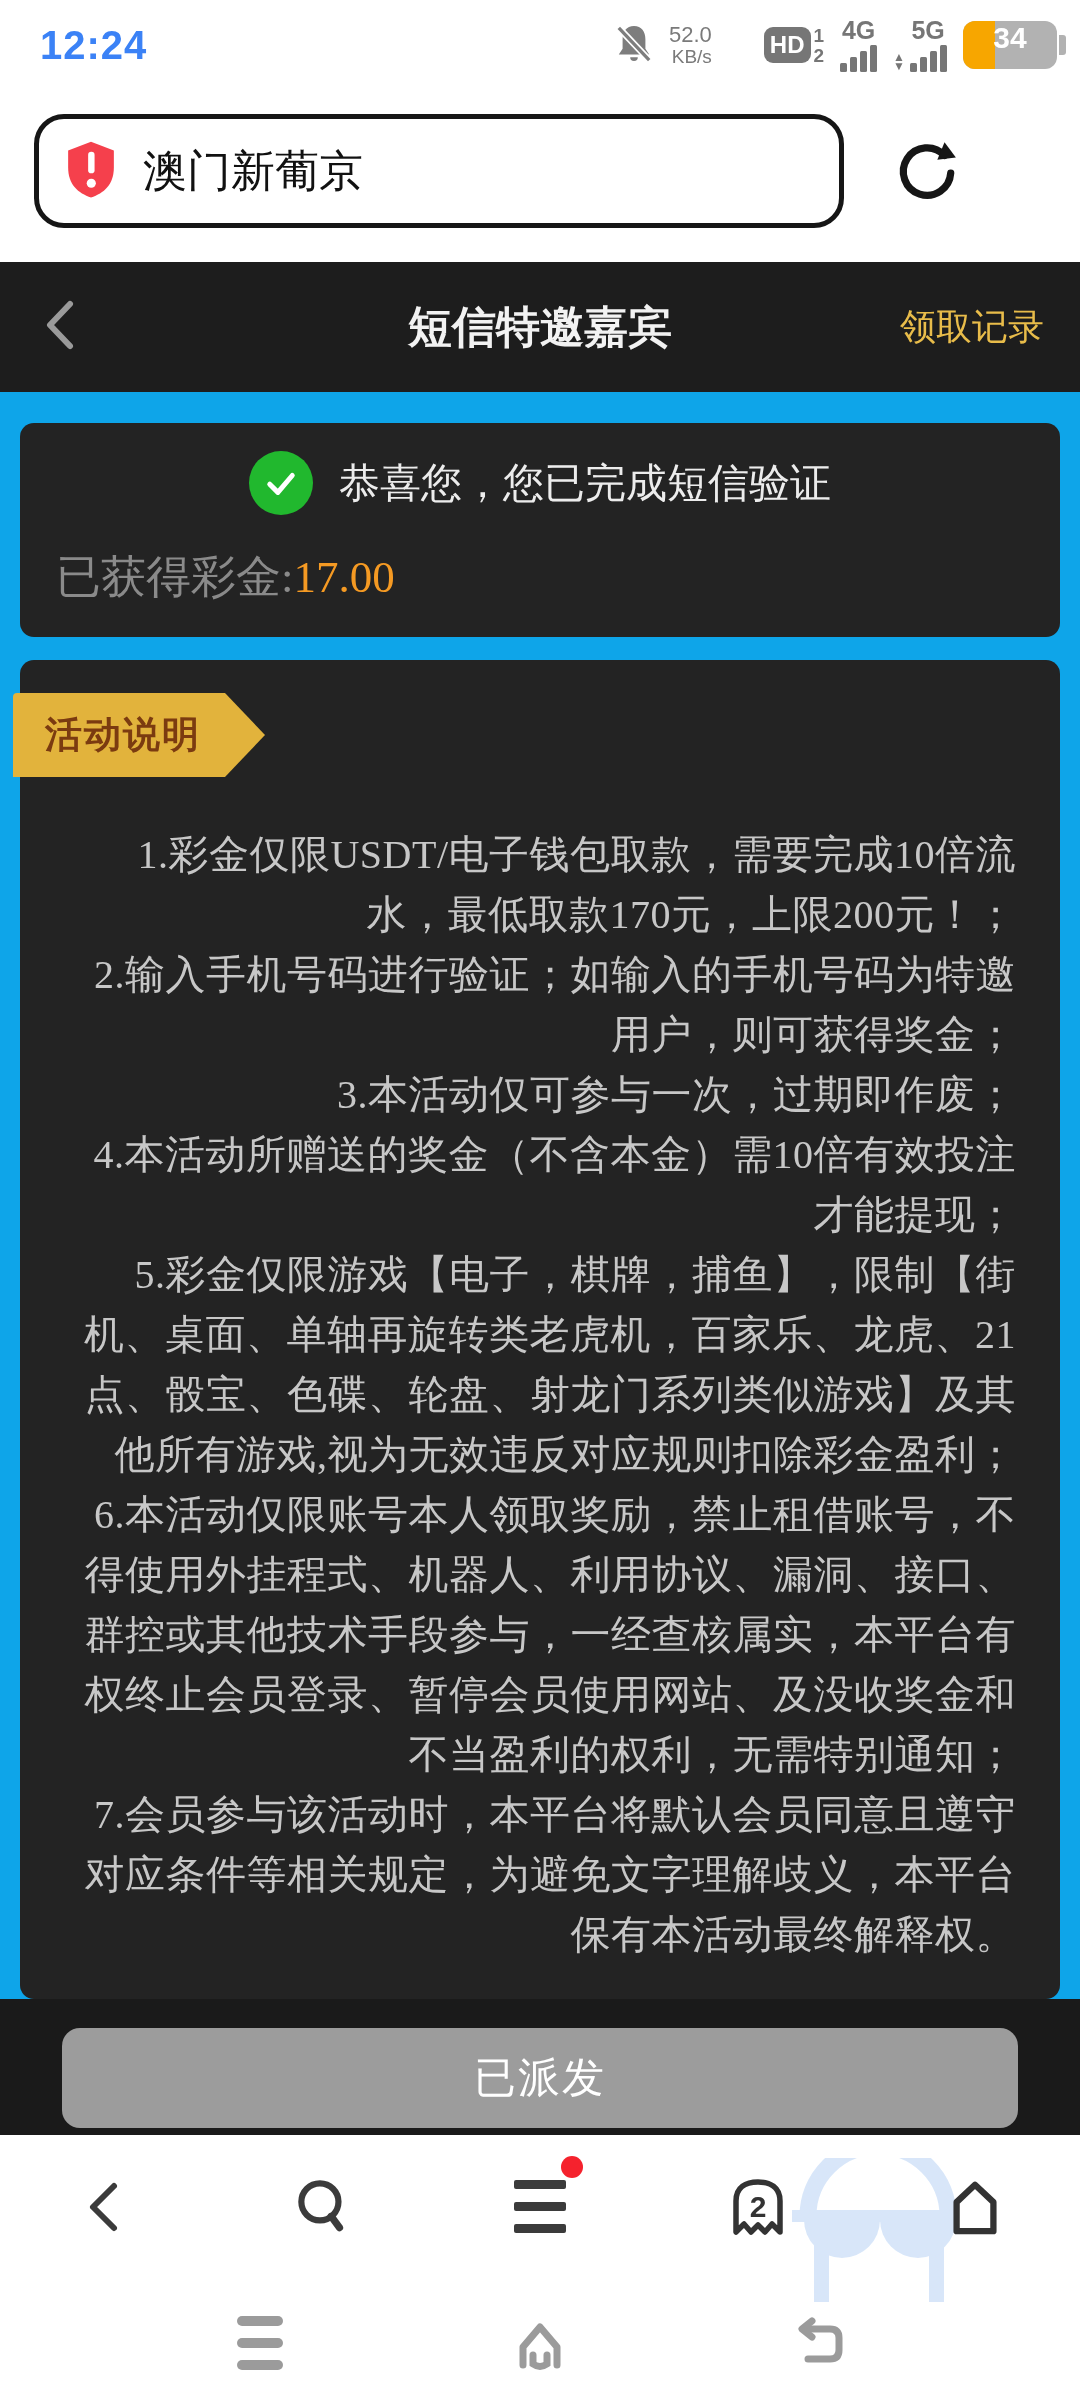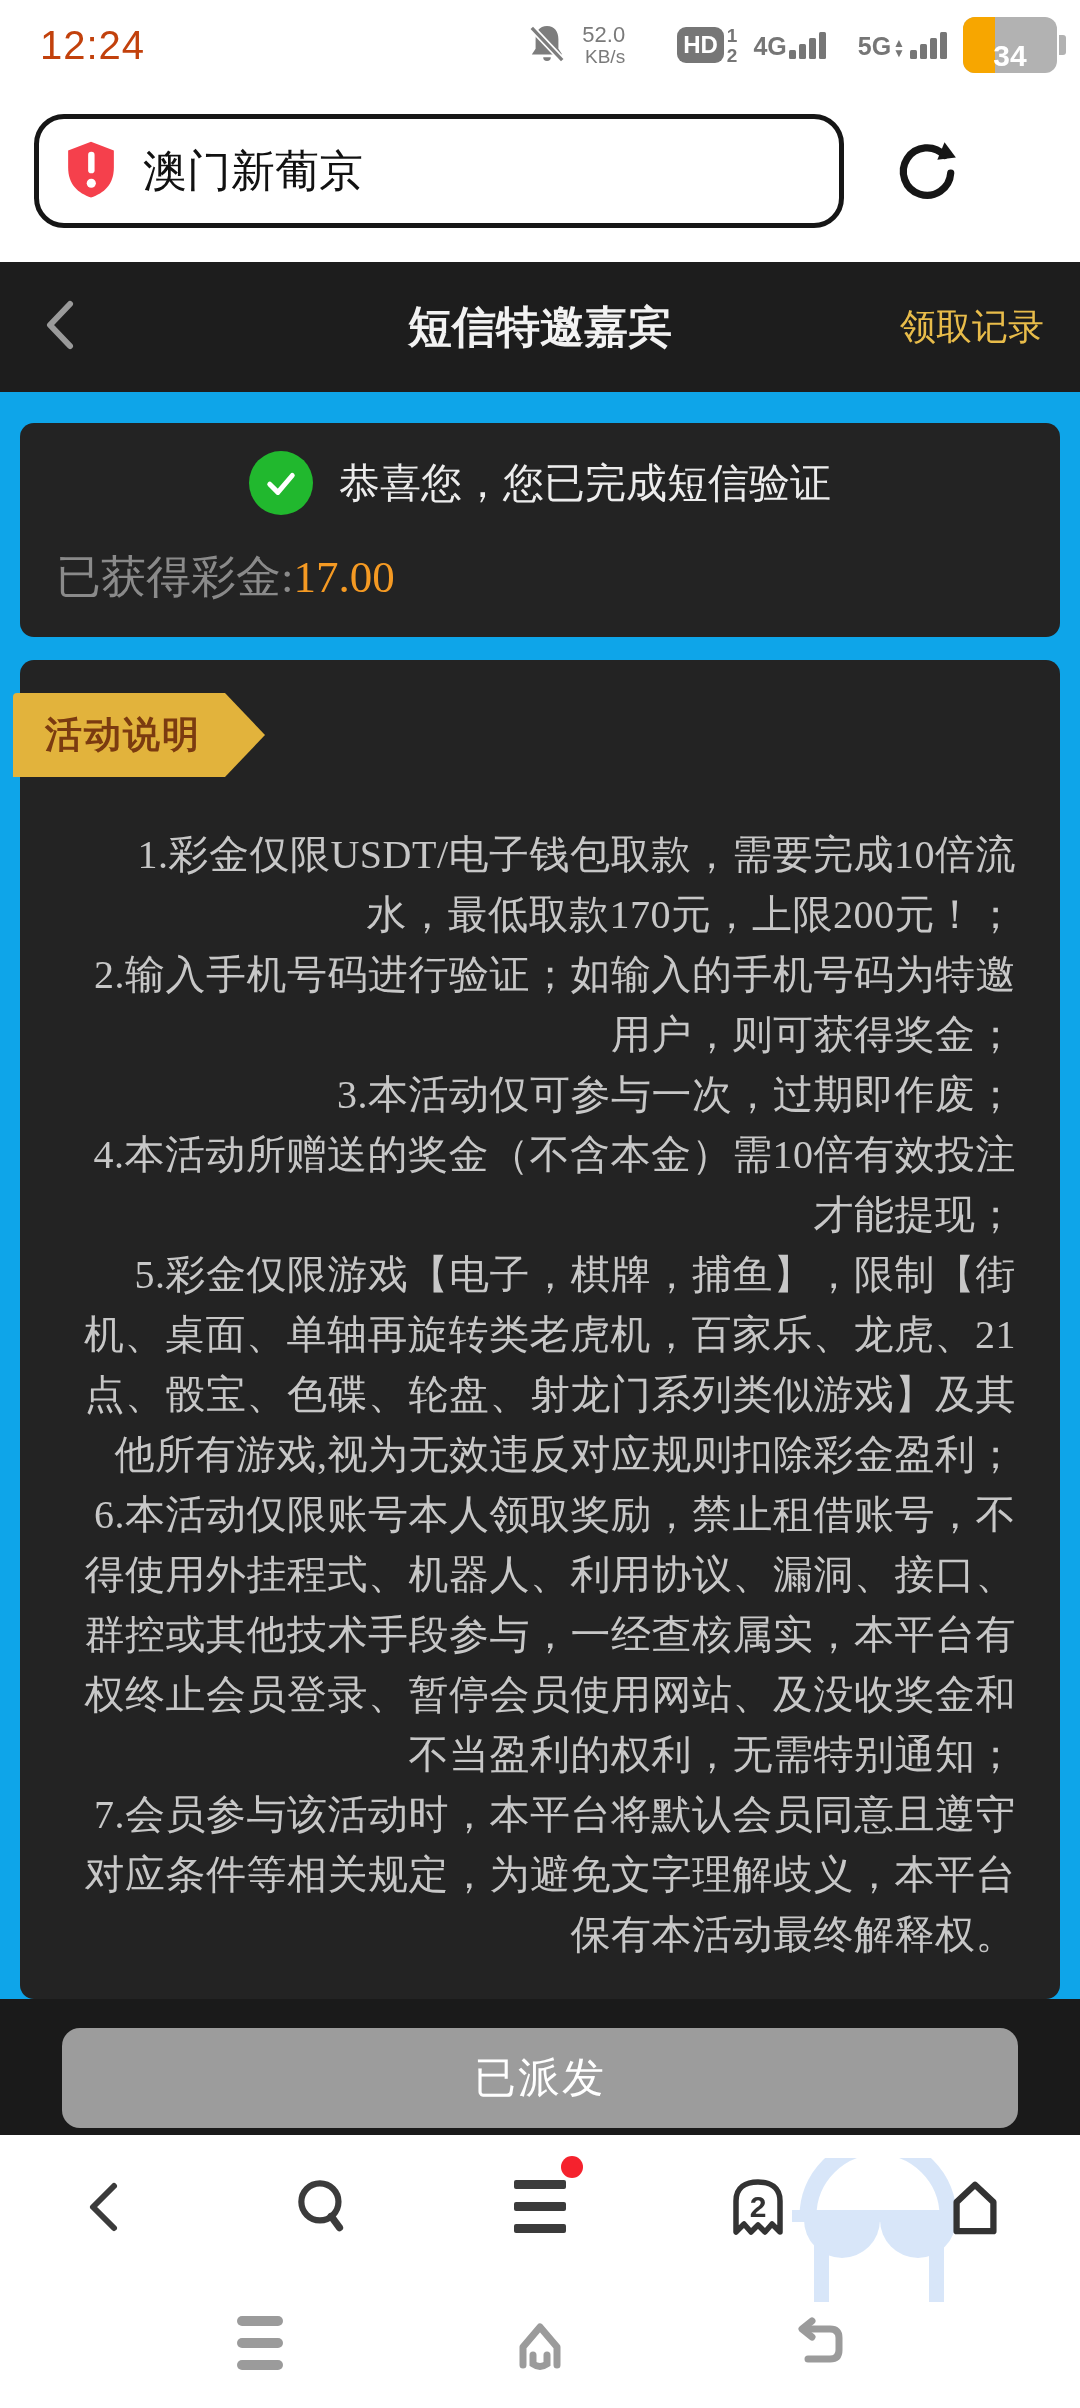--- a/index.html
+++ b/index.html
@@ -6,33 +6,33 @@
     --accent_gold:#e8bc4a; --ribbon_gold:#e2b33c; --ribbon_text:#7b3b10;
     --bonus_orange:#f59a23; --success_green:#21b82e; --alert_red:#f5404c;
     --badge_red:#f5222d; --cta_gray:#9c9c9c; --mascot_blue:#cfe1f8;
   }
   *{margin:0;padding:0;box-sizing:border-box;}
   html,body{width:1080px;background:#fff;font-family:"Liberation Sans","DejaVu Sans",sans-serif;}
   .screen{position:relative;width:1080px;height:2408px;overflow:hidden;background:#fff;display:flex;flex-direction:column;}
 
   
   .status-bar{height:80px;display:flex;align-items:center;justify-content:space-between;padding:10px 14px 0 40px;background:#fff;}
-  .sb-time{font-size:40px;color:#c2410c;letter-spacing:1px;}
+  .sb-time{font-size:40px;color:#3b82f6;letter-spacing:1px;font-weight:bold;}
   .sb-right{display:flex;align-items:center;gap:16px;}
   .sb-speed{display:flex;flex-direction:column;align-items:flex-end;line-height:1.05;color:#7a7a7a;}
   .sb-speed .v{font-size:22px;} .sb-speed .u{font-size:19px;}
   .hd-wrap{display:flex;align-items:center;gap:3px;padding-left:36px;}
   .hd-badge{background:#767676;color:#fff;font-weight:bold;font-size:24px;border-radius:9px;padding:4px 6px;}
   .sim-col{display:flex;flex-direction:column;line-height:1;color:#767676;font-weight:bold;font-size:19px;align-items:center;gap:1px;}
-  .net{display:flex;flex-direction:row;align-items:flex-end;gap:2px;}
+  .net{display:flex;flex-direction:column;align-items:center;gap:2px;}
   .net-label{font-size:25px;font-weight:bold;color:#767676;line-height:1;}
   .bars{display:flex;align-items:flex-end;gap:3px;}
   .bar{width:7px;background:#767676;border-radius:1.5px;}
   .updown{display:flex;flex-direction:column;justify-content:flex-end;color:#767676;font-size:12px;line-height:.8;margin-right:2px;}
-  .battery{position:relative;width:94px;height:56px;border-radius:12px;background:#b2b2b2;overflow:hidden;display:flex;align-items:flex-end;justify-content:center;}
+  .battery{position:relative;width:94px;height:48px;border-radius:12px;background:#b2b2b2;overflow:hidden;display:flex;align-items:flex-start;justify-content:center;}
   .battery-fill{position:absolute;left:0;top:0;bottom:0;background:#f7a600;}
   .battery-num{position:relative;color:#fff;font-weight:bold;font-size:30px;z-index:1;}
   .battery-nub{width:7px;height:20px;background:#b2b2b2;border-radius:0 3px 3px 0;margin-left:2px;}
   .battery-wrap{display:flex;align-items:center;}
 
   
   .url-row{height:182px;background:#fff;display:flex;align-items:center;padding:0 34px;gap:28px;}
   .url-bar{flex:0 0 810px;height:114px;border:5px solid #161616;border-radius:30px;display:flex;align-items:center;padding:0 26px;background:#fff;}
   .url-text{font-size:44px;color:#111;margin-left:26px;}
   .refresh-btn{margin-left:22px;display:flex;align-items:center;justify-content:center;}

